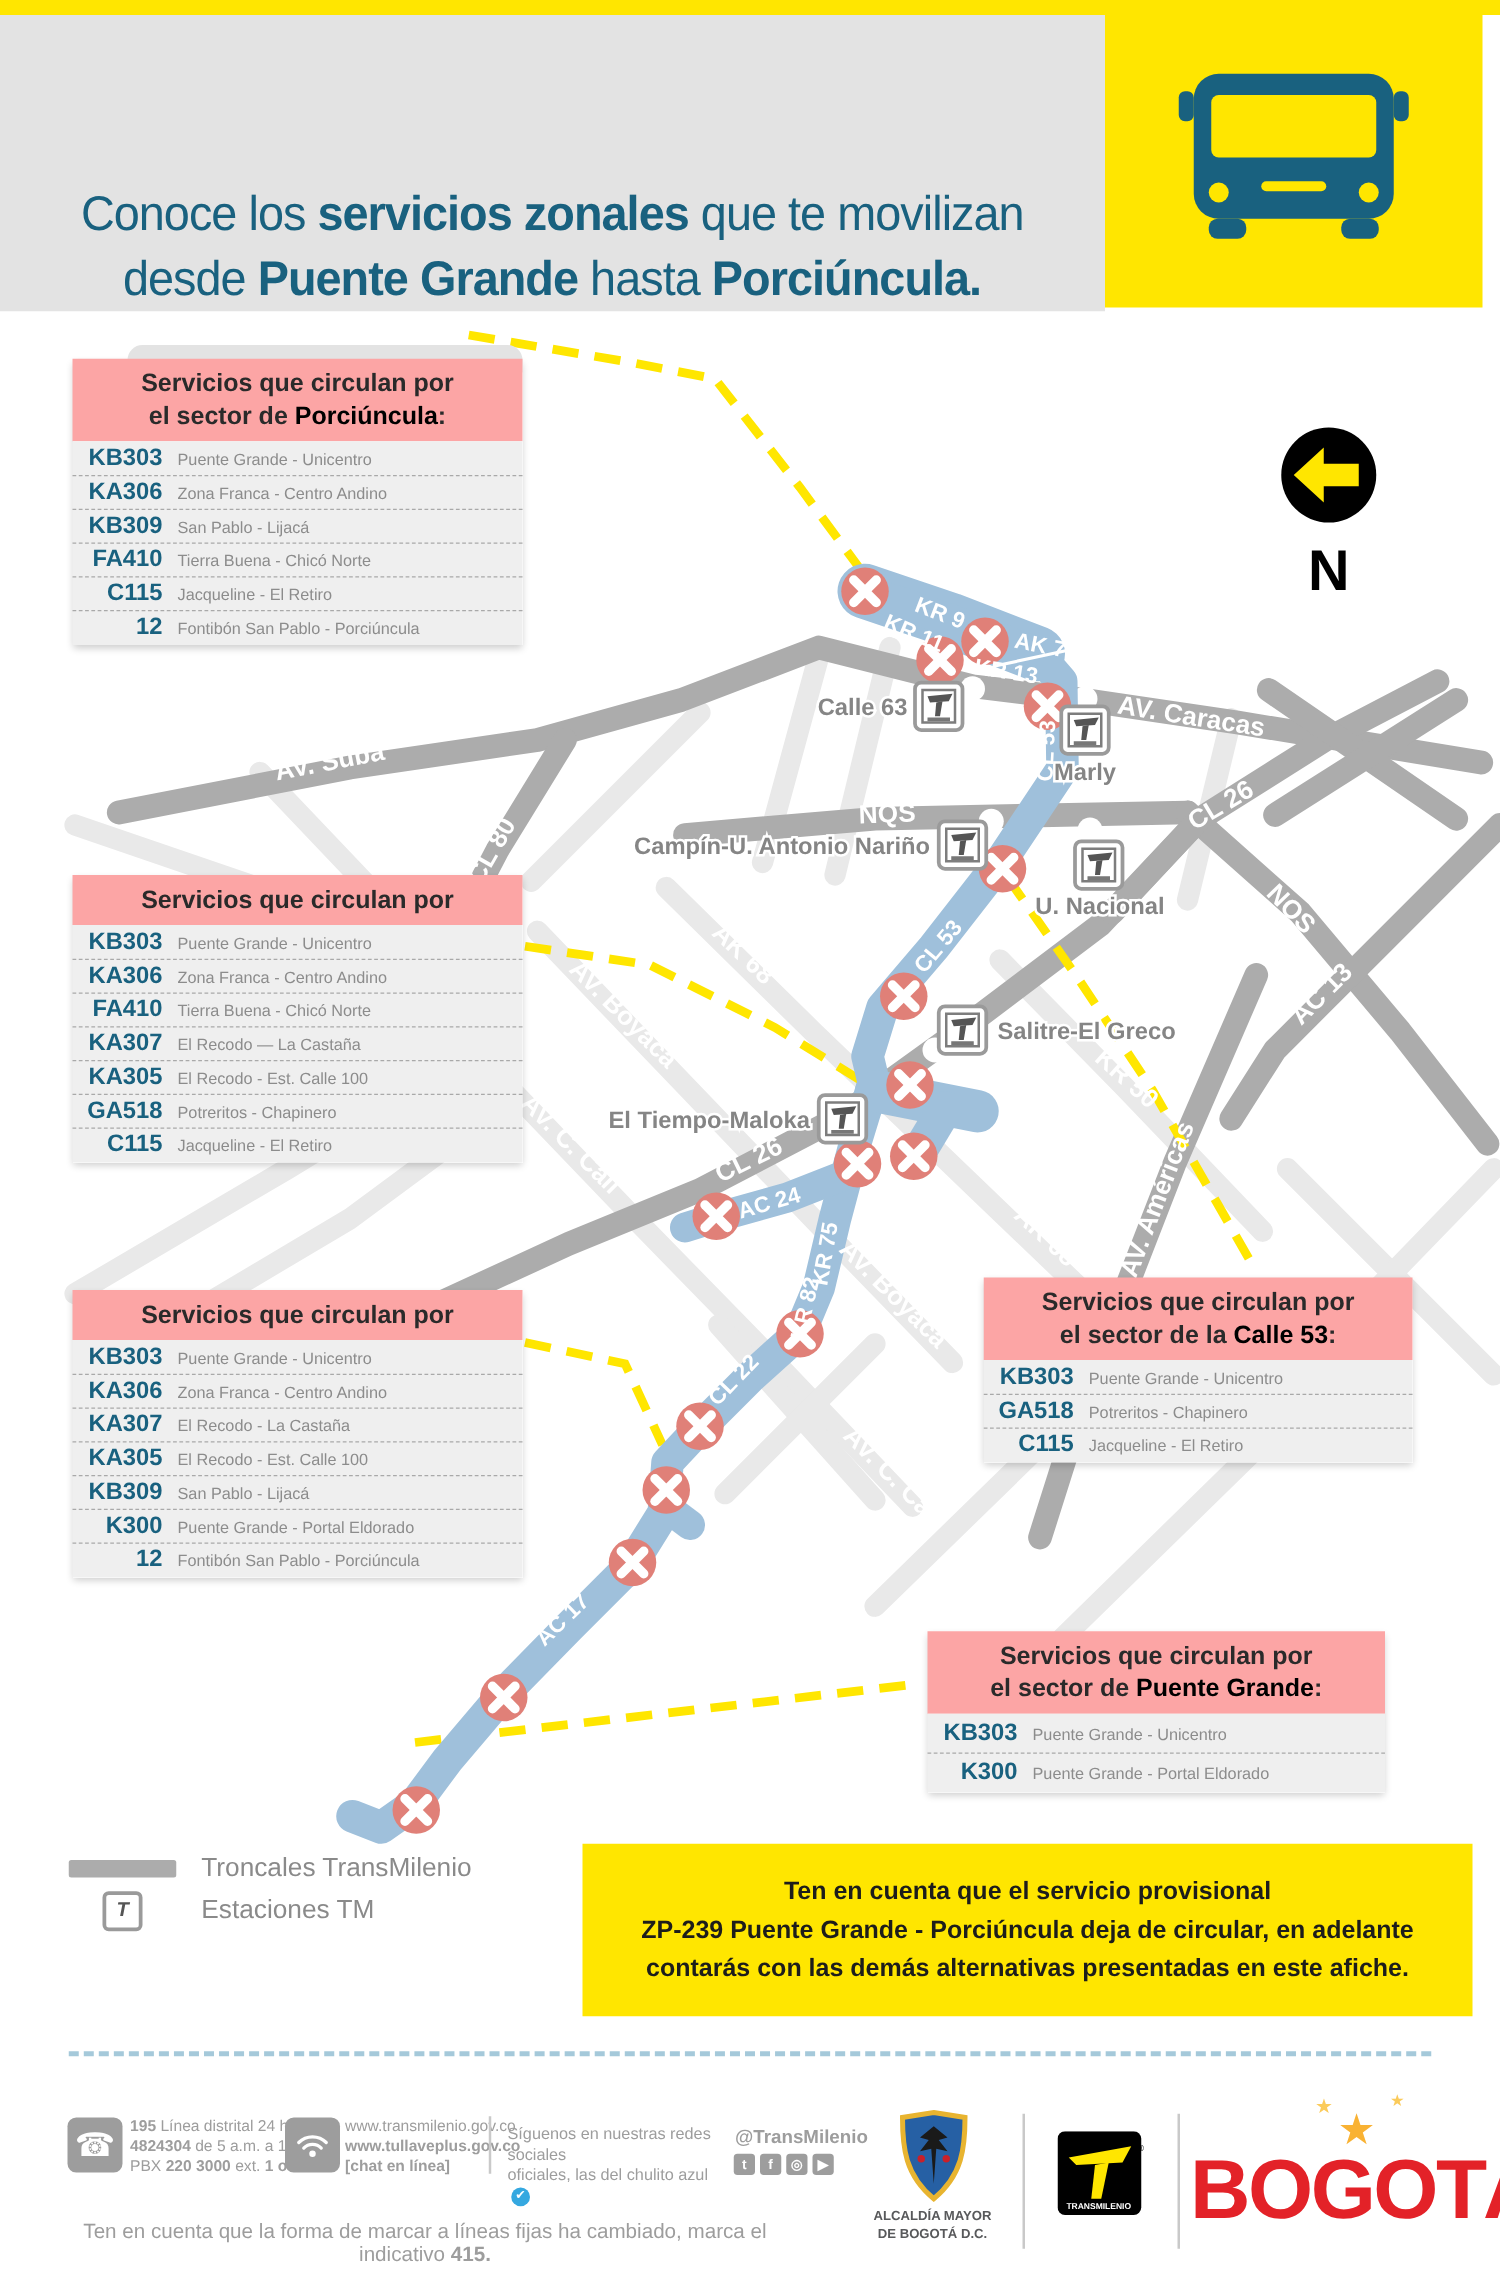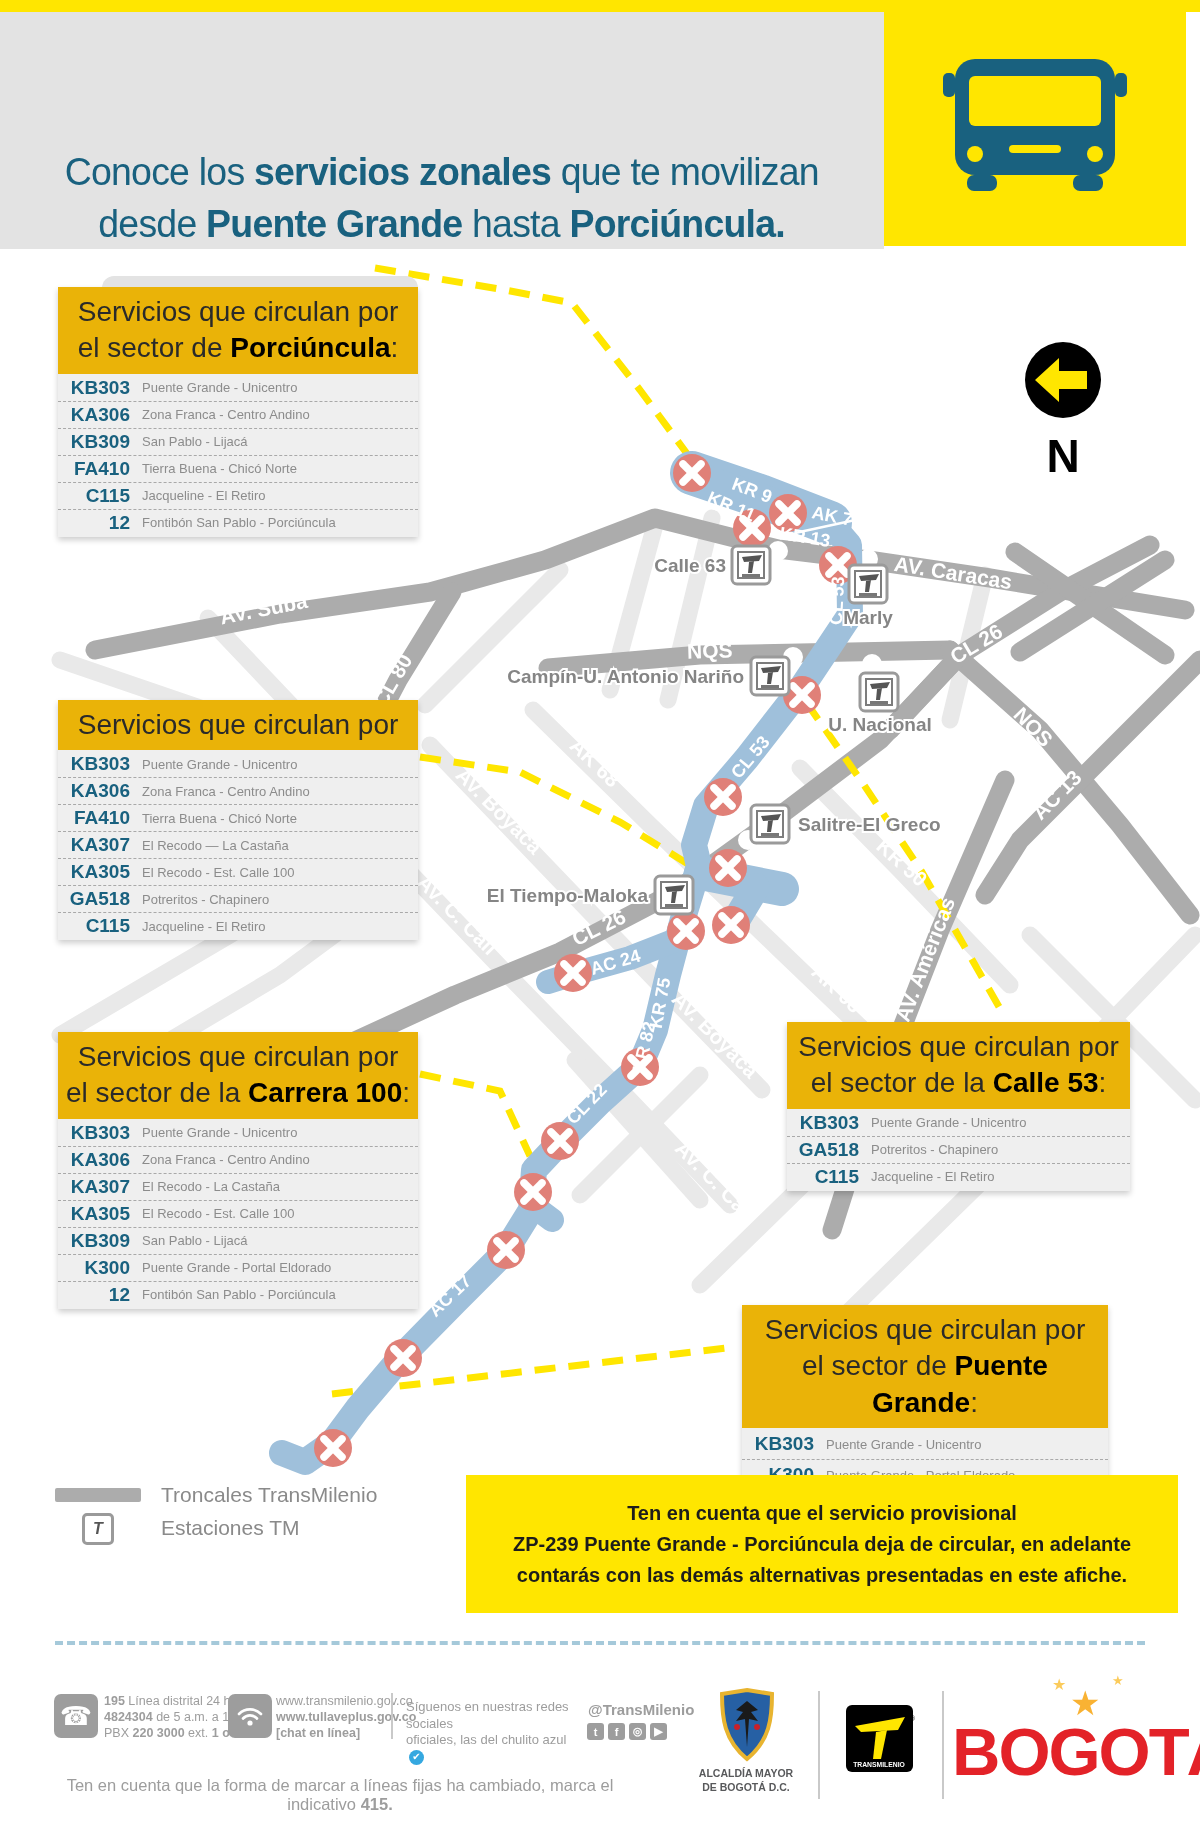--- a/index.html
+++ b/index.html
@@ -24,22 +24,22 @@
   .xmk-c{fill:#E08078;}
   .xmk-l{stroke:#fff;stroke-width:7.5;stroke-linecap:round;}
   text.rt{fill:#fff;font-size:21px;font-weight:700;}
   text.rl{fill:#fff;font-size:18px;font-weight:700;}
   text.st{fill:#858585;font-size:19px;font-weight:700;paint-order:stroke;stroke:#fff;stroke-width:4px;}
   .north-n{font-size:46px;font-weight:700;fill:#000;}
   
   .svc-box{position:absolute;z-index:2;box-shadow:0 3px 6px rgba(0,0,0,.2);}
   .svc-box.tabbed::before{content:'';position:absolute;left:44px;right:0;top:-11px;height:22px;
        background:#E3E3E3;border-radius:12px 12px 0 0;z-index:-1;}
-  .svc-head{background:#eab308;text-align:center;padding:7px 4px;font-size:28px;color:#2a2a2a;
-       font-weight:400;line-height:1.3;}
+  .svc-head{background:#fca5a5;text-align:center;padding:7px 4px;font-size:20px;color:#2a2a2a;
+       font-weight:700;line-height:1.3;}
   .svc-head b{color:#000;}
   .rows{background:#EFEFEF;padding:1px 0;}
   .srow{display:flex;align-items:center;height:26px;border-bottom:1.5px dashed #A9A9A9;}
   .srow:last-child{border-bottom:none;}
   .code{width:72px;text-align:right;font-weight:700;color:#19617F;font-size:19px;flex:none;}
   .desc{color:#8C8C8C;font-size:13px;padding-left:12px;white-space:nowrap;}
   .box-0{left:58px;top:287px;width:360px;}
   .box-1{left:58px;top:700px;width:360px;}
   .box-2{left:58px;top:1032px;width:360px;}
   .box-3{left:787px;top:1022px;width:343px;}
@@ -387,21 +387,20 @@
         </div>
         <div class="srow">
           <span class="code">C115</span>
           <span class="desc">Jacqueline - El Retiro</span>
         </div>
       </div>
   </div>
   <div class="svc-box box-2">
     <div class="svc-head">
         <div class="bt1">Servicios que circulan por</div>
-      <div class="bt2">el sector de la <b>Carrera 100</b>:</div>
       </div>
     <div class="rows">
         <div class="srow">
           <span class="code">KB303</span>
           <span class="desc">Puente Grande - Unicentro</span>
         </div>
         <div class="srow">
           <span class="code">KA306</span>
           <span class="desc">Zona Franca - Centro Andino</span>
         </div>

